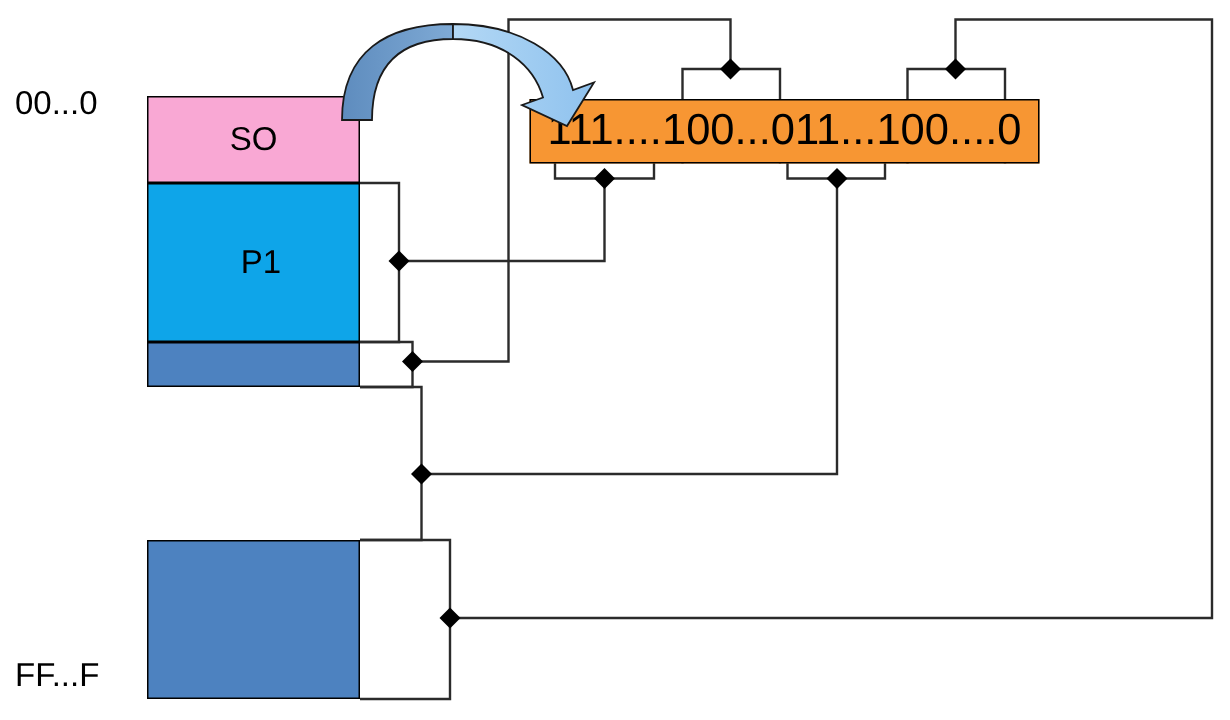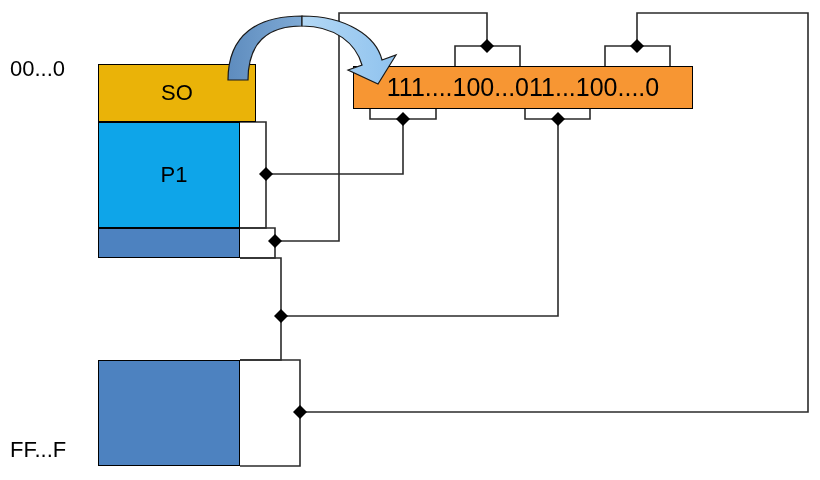--- a/index.html
+++ b/index.html
@@ -21,21 +21,21 @@
   .lbl{
     position:absolute;
     font-size:22px;color:#000000;
     white-space:nowrap;
   }
   #bitbox{
     position:absolute;
     box-sizing:border-box;
     border:1px solid #000000;
     display:flex;align-items:center;justify-content:center;
-    font-size:25px;color:#000000;
+    font-size:29px;color:#000000;
     letter-spacing:0px;
   }
   #arrow{position:absolute;left:210px;top:8px;width:200px;height:80px;}
 </style>
 </head>
 <body>
 
 <div id="stage">
 
   <svg id="wires" viewBox="0 0 820 480" xmlns="http://www.w3.org/2000/svg">
@@ -77,21 +77,21 @@
       <path d="M275,234 L282,241 L275,248 L268,241 Z"></path>
       <path d="M281,309 L288,316 L281,323 L274,316 Z"></path>
       <path d="M300,405 L307,412 L300,419 L293,412 Z"></path>
       <path d="M487,39 L494,46 L487,53 L480,46 Z"></path>
       <path d="M637,39 L644,46 L637,53 L630,46 Z"></path>
       <path d="M403,112 L410,119 L403,126 L396,119 Z"></path>
       <path d="M558,112 L565,119 L558,126 L551,119 Z"></path>
     </g>
   </svg>
 
-  <div class="blk" style="left:98px;top:64px;width:158px;height:58px;background:#eab308;">
+  <div class="blk" style="left:98px;top:64px;width:142px;height:58px;background:#f9a8d4;">
     <span>SO</span>
   </div>
 
   <div class="blk" style="left:98px;top:122px;width:142px;height:106px;background:#0ea5e9;padding-left:10px;">
     <span>P1</span>
   </div>
 
   <div class="blk" style="left:98px;top:228px;width:142px;height:30px;background:#4D82C0;">
     <span></span>
   </div>

